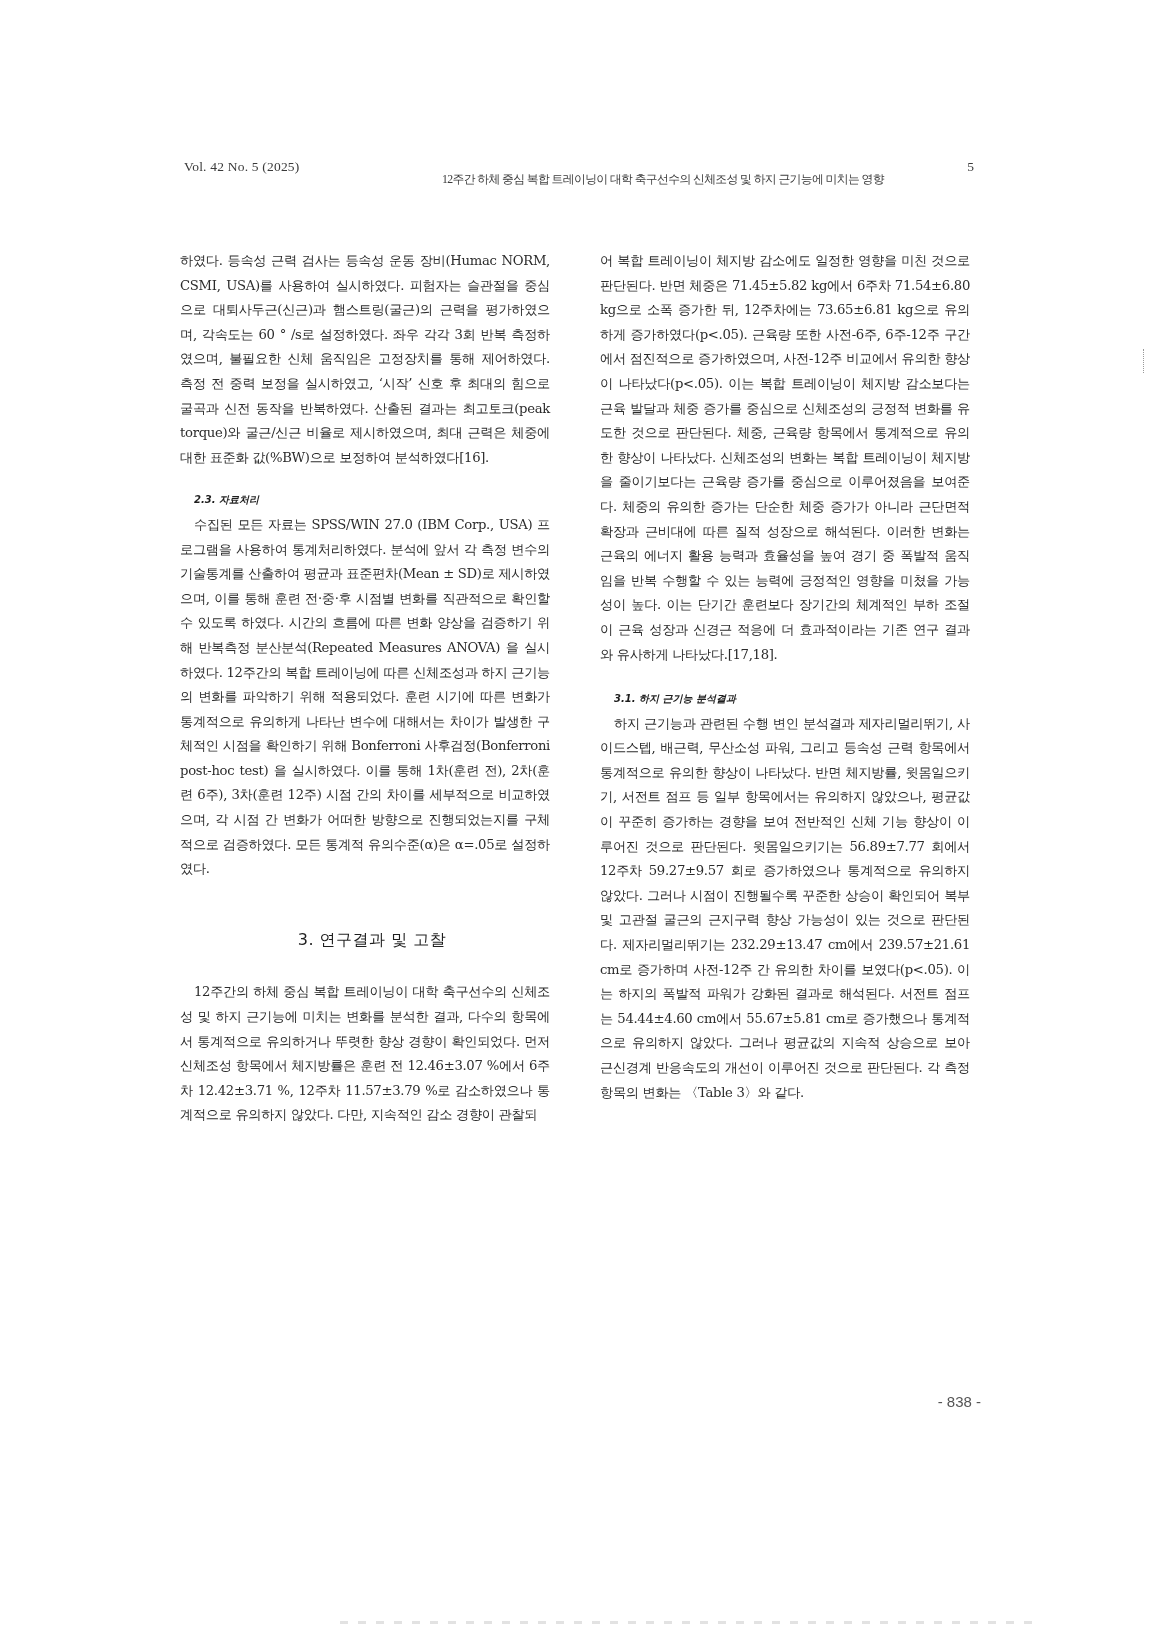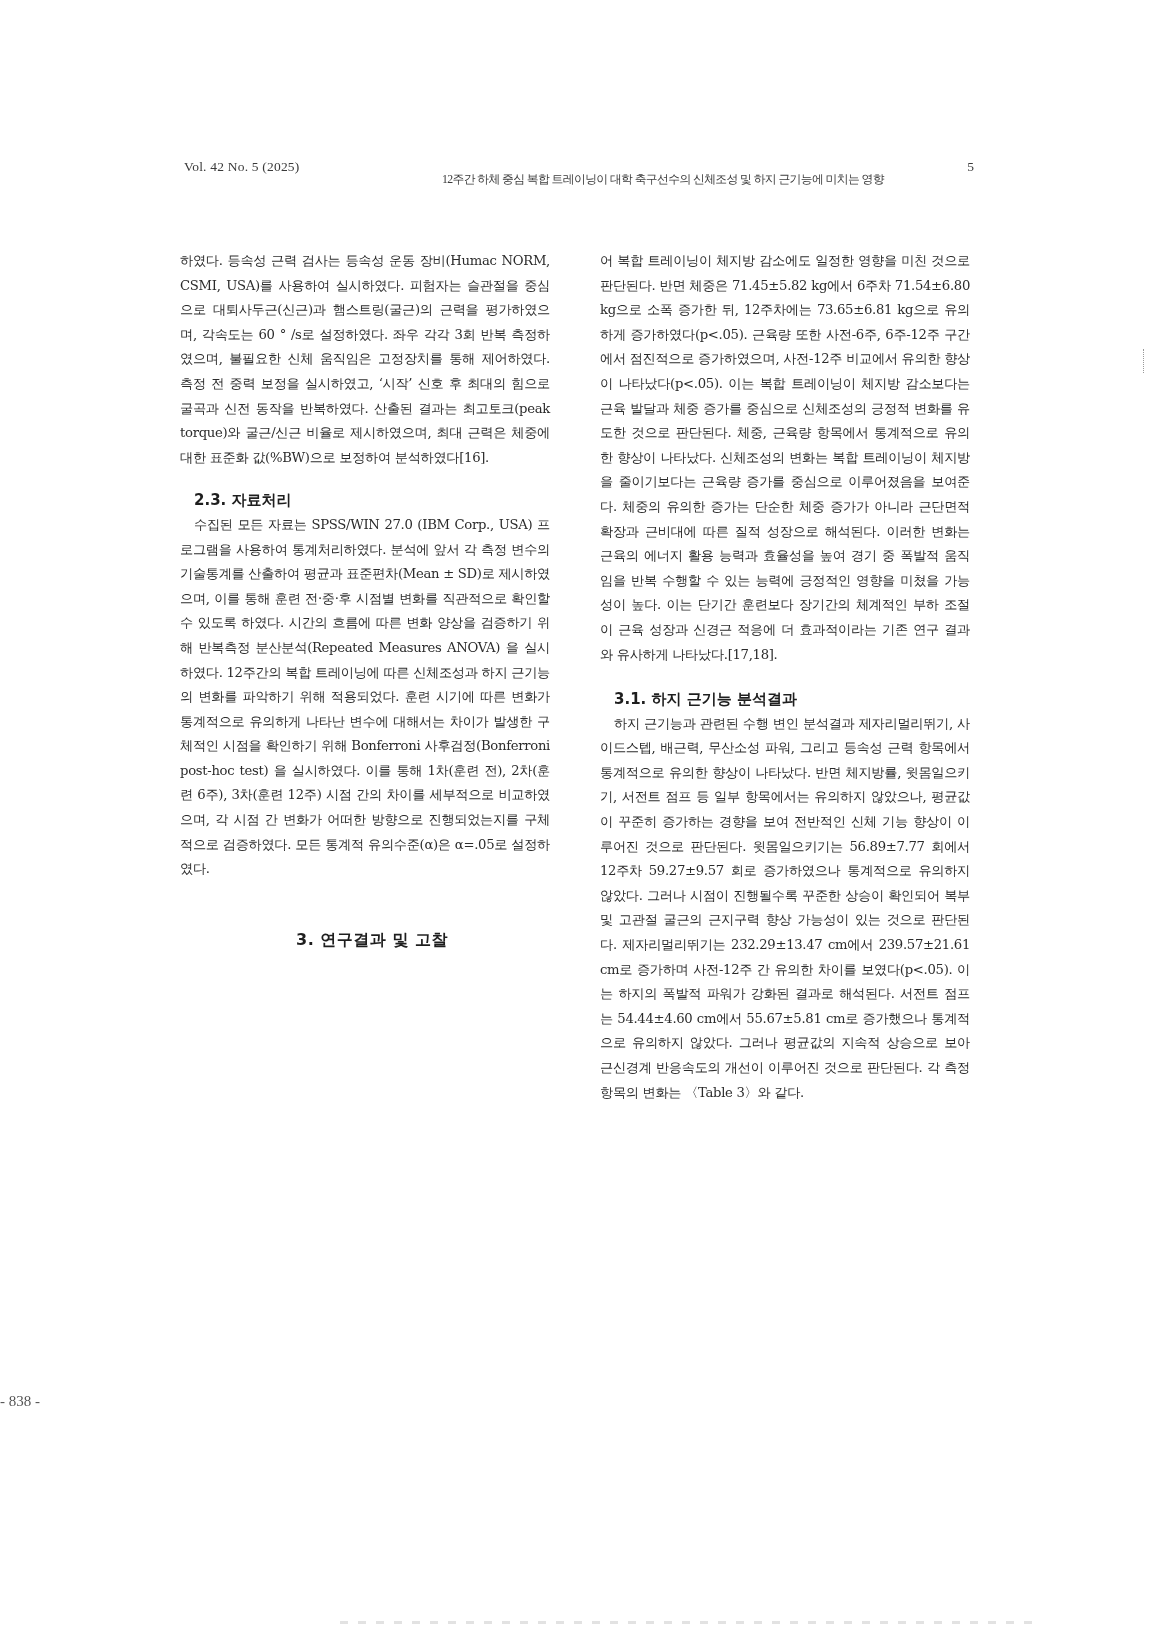--- a/index.html
+++ b/index.html
@@ -10,29 +10,29 @@
   .header .vol { position: absolute; left: 4px; top: 0; letter-spacing: 0.2px; }
   .header .title { position: absolute; left: 262px; top: 13px; font-size: 11.8px; letter-spacing: -0.6px; white-space: nowrap; }
   .header .pg { position: absolute; right: -4px; top: 0; }
   .col { position: absolute; top: 241px; width: 370px; font-size: 13.2px; line-height: 24.6px;
          text-align: justify; letter-spacing: -0.3px; margin-top: 8px; }
   .col.left { left: 180px; }
   .col.right { left: 600px; }
   .col p { margin: 0; text-indent: 14px; }
   .col p.noindent { text-indent: 0; }
   .sec { font-family: "DejaVu Sans", "Liberation Sans", sans-serif; font-weight: bold;
-         font-size: 15px; color: #1e1e1e; margin: 0; text-indent: 0; letter-spacing: 0; }
+         font-size: 10px; color: #1e1e1e; margin: 0; text-indent: 0; letter-spacing: 0; font-style: italic; }
   .gap-sm { height: 18px; }
   .gap-md { height: 20px; }
-  .major { font-family: "DejaVu Sans", "Liberation Sans", sans-serif; font-weight: bold;
+  .major { font-family: "DejaVu Sans", "Liberation Sans", sans-serif; font-weight: normal;
            font-size: 16px; text-align: center; color: #1e1e1e; margin: 0; letter-spacing: 0.5px; }
   .gap-lg { height: 46px; }
   .gap-after-major { height: 28px; }
-  .footer { position: absolute; top: 1393px; left: 0; width: 981px; text-align: left;
-            font-family: Liberation Serif, serif; font-size: 15px; color: #555; }
+  .footer { position: absolute; top: 1393px; left: 0; width: 981px; text-align: right;
+            font-family: Liberation Sans, sans-serif; font-size: 15px; color: #555; }
   .margin-mark { position: absolute; left: 1143px; top: 349px; width: 2px; height: 24px;
                  border-left: 1px dotted #999; }
   .bottom-strip { position: absolute; left: 340px; top: 1621px; width: 700px; height: 3px;
                   background: repeating-linear-gradient(90deg, #d6d6d6 0 8px, transparent 8px 18px); opacity: 0.7; }
 </style>
 </head>
 <body>
 
 <div class="header">
   <span class="vol">Vol. 42 No. 5 (2025)</span>
@@ -41,20 +41,21 @@
 </div>
 
 <div class="col left">
   <p class="noindent">하였다. 등속성 근력 검사는 등속성 운동 장비(Humac NORM, CSMI, USA)를 사용하여 실시하였다. 피험자는 슬관절을 중심으로 대퇴사두근(신근)과 햄스트링(굴근)의 근력을 평가하였으며, 각속도는 60 ° /s로 설정하였다. 좌우 각각 3회 반복 측정하였으며, 불필요한 신체 움직임은 고정장치를 통해 제어하였다. 측정 전 중력 보정을 실시하였고, ‘시작’ 신호 후 최대의 힘으로 굴곡과 신전 동작을 반복하였다. 산출된 결과는 최고토크(peak torque)와 굴근/신근 비율로 제시하였으며, 최대 근력은 체중에 대한 표준화 값(%BW)으로 보정하여 분석하였다[16].</p>
   <div class="gap-sm"></div>
   <p class="sec">2.3. 자료처리</p>
   <p>수집된 모든 자료는 SPSS/WIN 27.0 (IBM Corp., USA) 프로그램을 사용하여 통계처리하였다. 분석에 앞서 각 측정 변수의 기술통계를 산출하여 평균과 표준편차(Mean ± SD)로 제시하였으며, 이를 통해 훈련 전·중·후 시점별 변화를 직관적으로 확인할 수 있도록 하였다. 시간의 흐름에 따른 변화 양상을 검증하기 위해 반복측정 분산분석(Repeated Measures ANOVA) 을 실시하였다. 12주간의 복합 트레이닝에 따른 신체조성과 하지 근기능의 변화를 파악하기 위해 적용되었다. 훈련 시기에 따른 변화가 통계적으로 유의하게 나타난 변수에 대해서는 차이가 발생한 구체적인 시점을 확인하기 위해 Bonferroni 사후검정(Bonferroni post-hoc test) 을 실시하였다. 이를 통해 1차(훈련 전), 2차(훈련 6주), 3차(훈련 12주) 시점 간의 차이를 세부적으로 비교하였으며, 각 시점 간 변화가 어떠한 방향으로 진행되었는지를 구체적으로 검증하였다. 모든 통계적 유의수준(α)은 α=.05로 설정하였다.</p>
   <div class="gap-lg"></div>
   <p class="major">3. 연구결과 및 고찰</p>
   <div class="gap-after-major"></div>
+  <p>12주간의 하체 중심 복합 트레이닝이 대학 축구선수의 신체조성 및 하지 근기능에 미치는 변화를 분석한 결과, 다수의 항목에서 통계적으로 유의하거나 뚜렷한 향상 경향이 확인되었다. 먼저 신체조성 항목에서 체지방률은 훈련 전 12.46±3.07 %에서 6주차 12.42±3.71 %, 12주차 11.57±3.79 %로 감소하였으나 통계적으로 유의하지 않았다. 다만, 지속적인 감소 경향이 관찰되</p>
 </div>
 
 <div class="col right">
   <p class="noindent">어 복합 트레이닝이 체지방 감소에도 일정한 영향을 미친 것으로 판단된다. 반면 체중은 71.45±5.82 kg에서 6주차 71.54±6.80 kg으로 소폭 증가한 뒤, 12주차에는 73.65±6.81 kg으로 유의하게 증가하였다(p&lt;.05). 근육량 또한 사전-6주, 6주-12주 구간에서 점진적으로 증가하였으며, 사전-12주 비교에서 유의한 향상이 나타났다(p&lt;.05). 이는 복합 트레이닝이 체지방 감소보다는 근육 발달과 체중 증가를 중심으로 신체조성의 긍정적 변화를 유도한 것으로 판단된다. 체중, 근육량 항목에서 통계적으로 유의한 향상이 나타났다. 신체조성의 변화는 복합 트레이닝이 체지방을 줄이기보다는 근육량 증가를 중심으로 이루어졌음을 보여준다. 체중의 유의한 증가는 단순한 체중 증가가 아니라 근단면적 확장과 근비대에 따른 질적 성장으로 해석된다. 이러한 변화는 근육의 에너지 활용 능력과 효율성을 높여 경기 중 폭발적 움직임을 반복 수행할 수 있는 능력에 긍정적인 영향을 미쳤을 가능성이 높다. 이는 단기간 훈련보다 장기간의 체계적인 부하 조절이 근육 성장과 신경근 적응에 더 효과적이라는 기존 연구 결과와 유사하게 나타났다.[17,18].</p>
   <div class="gap-md"></div>
   <p class="sec">3.1. 하지 근기능 분석결과</p>
   <p>하지 근기능과 관련된 수행 변인 분석결과 제자리멀리뛰기, 사이드스텝, 배근력, 무산소성 파워, 그리고 등속성 근력 항목에서 통계적으로 유의한 향상이 나타났다. 반면 체지방률, 윗몸일으키기, 서전트 점프 등 일부 항목에서는 유의하지 않았으나, 평균값이 꾸준히 증가하는 경향을 보여 전반적인 신체 기능 향상이 이루어진 것으로 판단된다. 윗몸일으키기는 56.89±7.77 회에서 12주차 59.27±9.57 회로 증가하였으나 통계적으로 유의하지 않았다. 그러나 시점이 진행될수록 꾸준한 상승이 확인되어 복부 및 고관절 굴근의 근지구력 향상 가능성이 있는 것으로 판단된다. 제자리멀리뛰기는 232.29±13.47 cm에서 239.57±21.61 cm로 증가하며 사전-12주 간 유의한 차이를 보였다(p&lt;.05). 이는 하지의 폭발적 파워가 강화된 결과로 해석된다. 서전트 점프는 54.44±4.60 cm에서 55.67±5.81 cm로 증가했으나 통계적으로 유의하지 않았다. 그러나 평균값의 지속적 상승으로 보아 근신경계 반응속도의 개선이 이루어진 것으로 판단된다. 각 측정 항목의 변화는 〈Table 3〉와 같다.</p>
 </div>
 
 <div class="footer">- 838 -</div>

